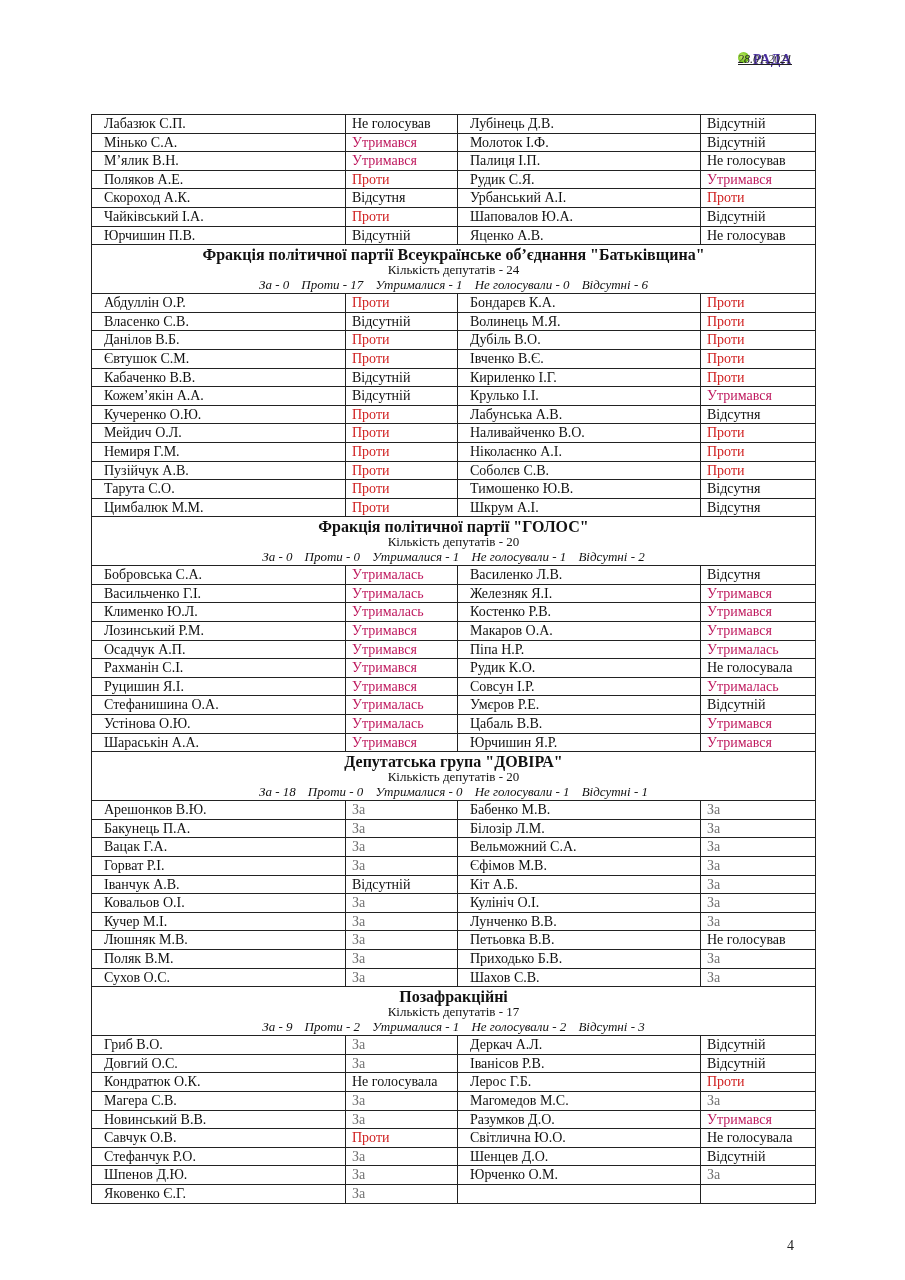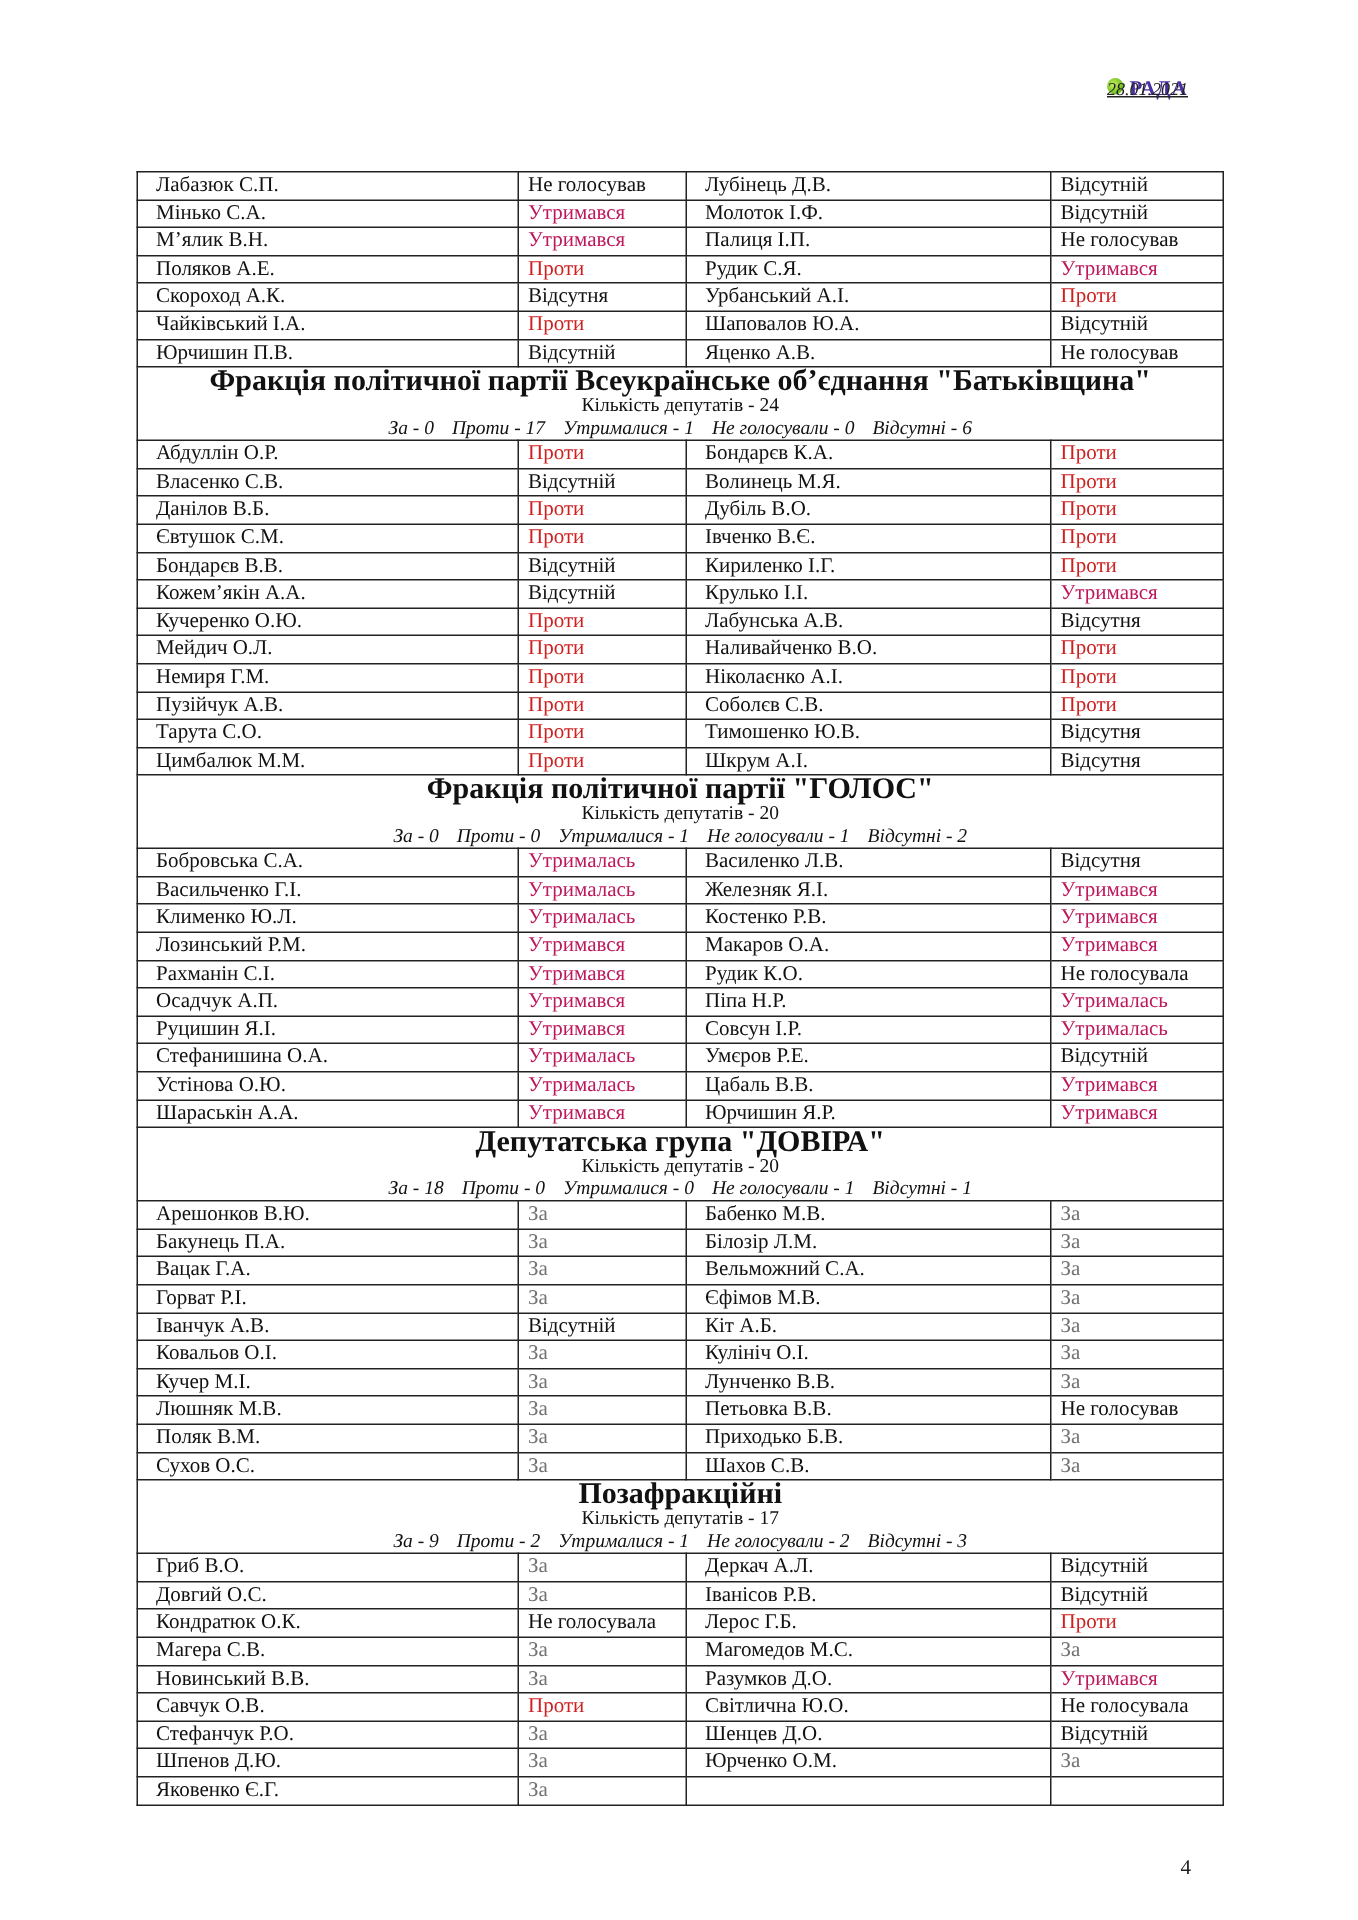--- a/index.html
+++ b/index.html
@@ -15,21 +15,21 @@
           text-decoration: underline; color: #222; }
   .page-num { position: absolute; left: 787px; top: 1238px; font-size: 14px; color: #222; }
 
   table.votes { position: absolute; left: 91px; top: 114px; width: 724px;
                 border-collapse: collapse; table-layout: fixed; }
   table.votes td { border: 1px solid #222; padding: 0 0 0 12px; height: 17.6px; line-height: 17.6px;
                    font-size: 14px; white-space: nowrap; overflow: hidden; }
   table.votes td.v { padding-left: 6px; }
   col.c1 { width: 254px; } col.c2 { width: 112px; } col.c3 { width: 243px; } col.c4 { width: 115px; }
   td.group { text-align: center; padding: 2px 0 1px 0 !important; height: auto !important; line-height: 15px !important; }
-  .g-title { font-weight: bold; font-size: 20px; display: block; }
+  .g-title { font-weight: bold; font-size: 16px; display: block; }
   .g-count { font-size: 13px; display: block; }
   .g-stats { font-style: italic; font-size: 13px; display: block; }
   .g-stats span { margin: 0 6px; }
   .s-za { color: #737373; }
   .s-proty { color: #d01f1f; }
   .s-utr { color: #be185d; }
   .s-none { color: #111; }
 </style>
 </head>
 <body>
@@ -115,21 +115,21 @@
         <td>Дубіль В.О.</td>
         <td class="v s-proty">Проти</td>
       </tr>
       <tr>
         <td>Євтушок С.М.</td>
         <td class="v s-proty">Проти</td>
         <td>Івченко В.Є.</td>
         <td class="v s-proty">Проти</td>
       </tr>
       <tr>
-        <td>Бондарєв В.В.</td>
+        <td>Кабаченко В.В.</td>
         <td class="v s-none">Відсутній</td>
         <td>Кириленко І.Г.</td>
         <td class="v s-proty">Проти</td>
       </tr>
       <tr>
         <td>Кожем’якін А.А.</td>
         <td class="v s-none">Відсутній</td>
         <td>Крулько І.І.</td>
         <td class="v s-utr">Утримався</td>
       </tr>
@@ -194,30 +194,30 @@
         <td>Костенко Р.В.</td>
         <td class="v s-utr">Утримався</td>
       </tr>
       <tr>
         <td>Лозинський Р.М.</td>
         <td class="v s-utr">Утримався</td>
         <td>Макаров О.А.</td>
         <td class="v s-utr">Утримався</td>
       </tr>
       <tr>
+        <td>Осадчук А.П.</td>
+        <td class="v s-utr">Утримався</td>
+        <td>Піпа Н.Р.</td>
+        <td class="v s-utr">Утрималась</td>
+      </tr>
+      <tr>
         <td>Рахманін С.І.</td>
         <td class="v s-utr">Утримався</td>
         <td>Рудик К.О.</td>
         <td class="v s-none">Не голосувала</td>
-      </tr>
-      <tr>
-        <td>Осадчук А.П.</td>
-        <td class="v s-utr">Утримався</td>
-        <td>Піпа Н.Р.</td>
-        <td class="v s-utr">Утрималась</td>
       </tr>
       <tr>
         <td>Руцишин Я.І.</td>
         <td class="v s-utr">Утримався</td>
         <td>Совсун І.Р.</td>
         <td class="v s-utr">Утрималась</td>
       </tr>
       <tr>
         <td>Стефанишина О.А.</td>
         <td class="v s-utr">Утрималась</td>

